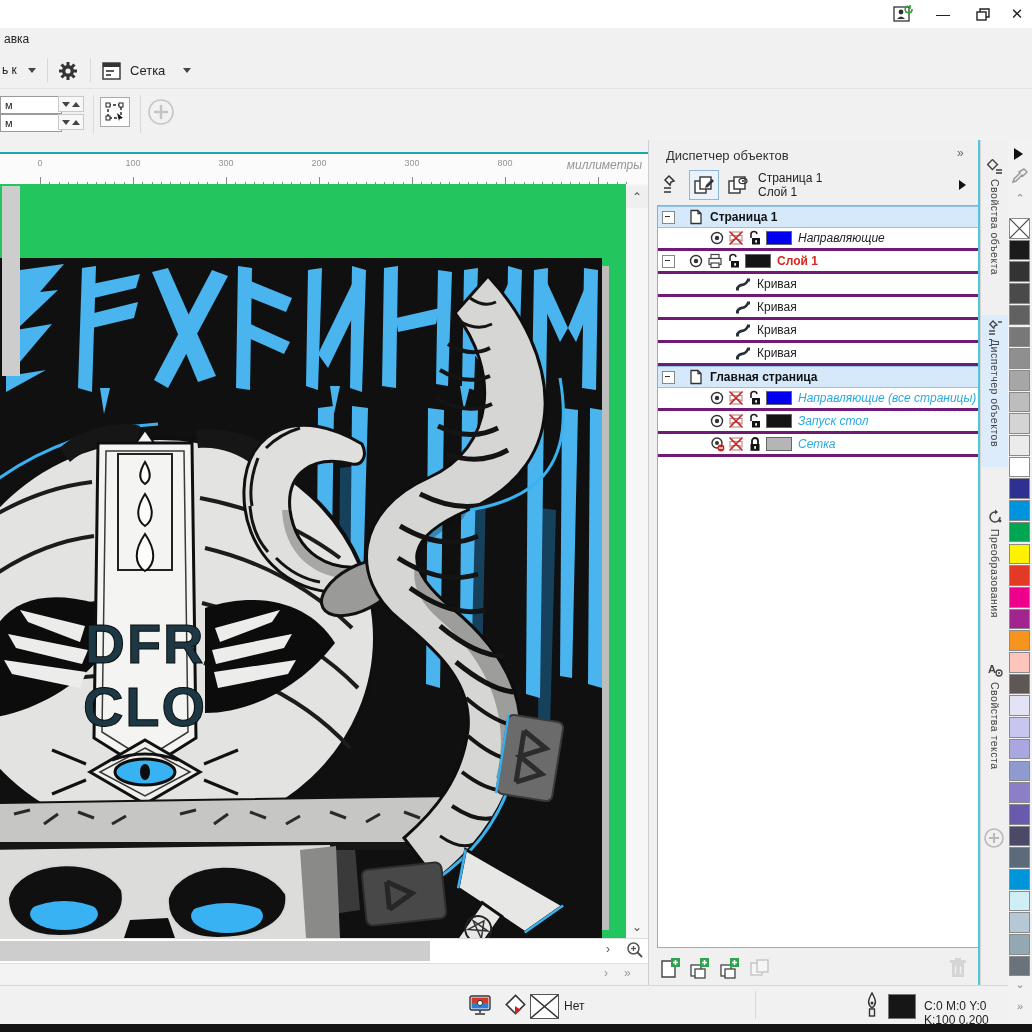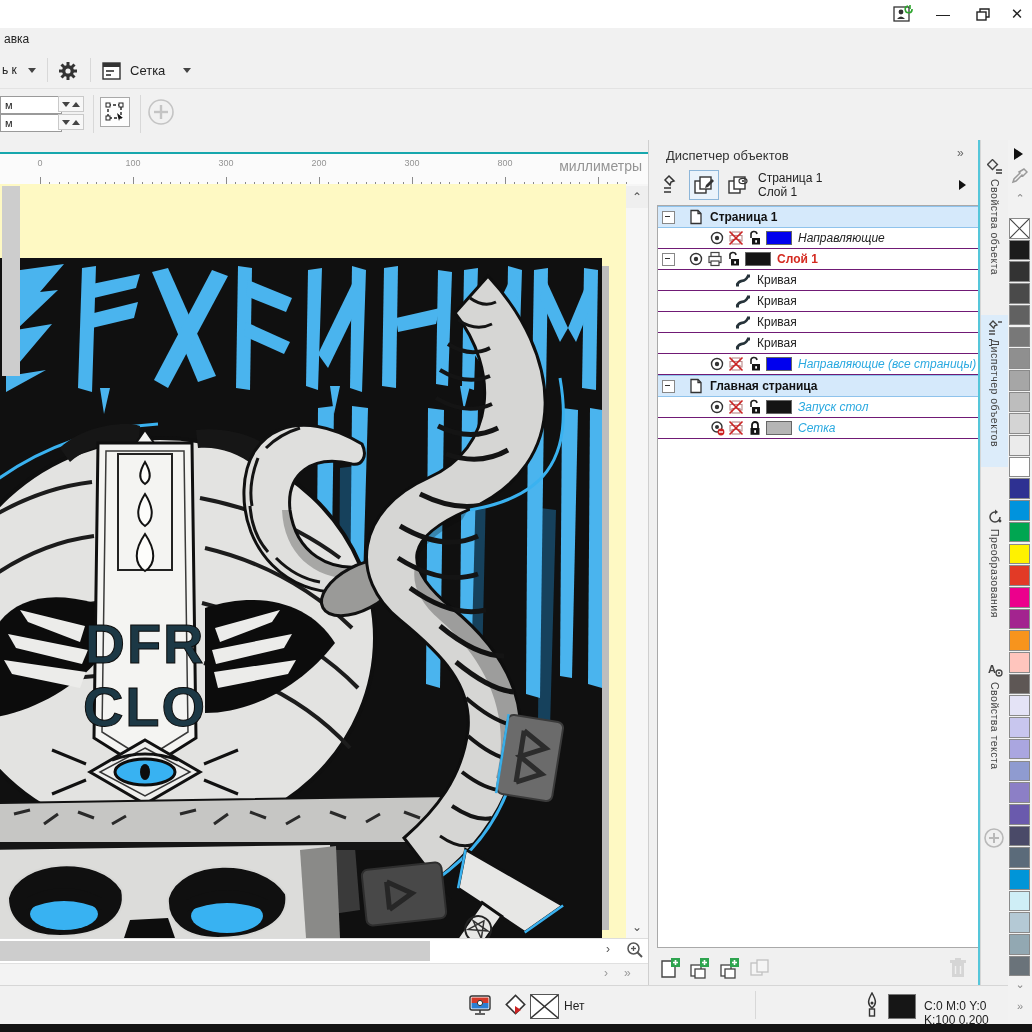--- a/index.html
+++ b/index.html
@@ -23,43 +23,43 @@
   .spin-arrows{position:absolute;left:58px;width:26px;height:16px;display:flex;align-items:center;justify-content:space-between;padding:0 3px;border:1px solid #c9c9c9;background:#f7f7f7;box-sizing:border-box;}
   .tri{width:0;height:0;border-left:4px solid transparent;border-right:4px solid transparent;}
   .tri.down{border-top:5px solid #444;}
   .tri.up{border-bottom:5px solid #444;}
 
   
   #ruler{position:absolute;left:0;top:140px;width:648px;height:44px;background:#f1f1f1;}
   #ruler .face{position:absolute;left:0;top:12px;width:648px;height:32px;background:#fbfbfb;border-top:2px solid #17a7ad;border-bottom:1px solid #cfcfcf;}
   .tick{position:absolute;bottom:0;width:1px;background:#8a8a8a;}
   .tick-label{position:absolute;top:4px;font-size:9px;color:#949494;transform:translateX(-50%);}
-  #ruler-units{position:absolute;top:4px;right:6px;font-size:14px;color:#949494;}
+  #ruler-units{position:absolute;top:4px;right:6px;font-size:12px;color:#949494;font-style:italic;}
 
   
-  #canvas{position:absolute;left:0;top:184px;width:648px;height:754px;background:#fef9c3;border-right:1px solid #cfcfcf;box-sizing:border-box;}
+  #canvas{position:absolute;left:0;top:184px;width:648px;height:754px;background:#22c55e;border-right:1px solid #cfcfcf;box-sizing:border-box;}
   #artwork-shadow{position:absolute;left:602px;top:266px;width:7px;height:672px;background:#bdbdbd;}
   
   #vscroll{position:absolute;left:626px;top:184px;width:22px;height:754px;background:#f6f6f6;}
   .scroll-btn{position:absolute;left:0;width:22px;height:22px;background:#efefef;color:#555;display:flex;align-items:center;justify-content:center;font-size:12px;}
   #vthumb{position:absolute;left:2px;top:186px;width:18px;height:190px;background:#cdcdcd;}
   
   #hscroll{position:absolute;left:0;top:938px;width:648px;height:25px;background:#fff;border-top:1px solid #ddd;box-sizing:border-box;}
   #hthumb{position:absolute;left:0;top:2px;width:430px;height:20px;background:#cdcdcd;}
   #pagenav{position:absolute;left:0;top:963px;width:648px;height:22px;background:#f3f3f3;border-top:1px solid #e0e0e0;box-sizing:border-box;color:#9a9a9a;font-size:12px;}
 
   
   #docker{position:absolute;left:648px;top:140px;width:332px;height:845px;background:#f0f0f0;border-left:1px solid #cfcfcf;box-sizing:border-box;}
   #docker-title{position:absolute;left:17px;top:8px;font-size:13px;color:#333;}
   .dock-hbtn{position:absolute;top:6px;color:#666;font-size:12px;}
   .dock-toolbtn{position:absolute;top:30px;width:30px;height:30px;display:flex;align-items:center;justify-content:center;}
   .dock-toolbtn.pressed{border:1px solid #8db6d9;background:#eaf3fb;box-sizing:border-box;}
   #pl-label{position:absolute;left:109px;top:31px;font-size:12px;line-height:14px;color:#222;}
   #tree{position:absolute;left:8px;top:65px;width:322px;height:743px;background:#fff;border:1px solid #a9a9a9;box-sizing:border-box;overflow:hidden;}
-  .tree-row{position:relative;height:20px;border-bottom:1px solid #701a75;display:flex;align-items:center;font-size:12px;color:#222;white-space:nowrap;}
+  .tree-row{position:relative;height:20px;border-bottom:3px solid #701a75;display:flex;align-items:center;font-size:12px;color:#222;white-space:nowrap;}
   .tree-row.selected{background:#d5e9fb;border-top:1px solid #8fc3ec;border-bottom:1px solid #8fc3ec;}
   .tree-row .lbl{margin-left:6px;}
   .lbl.page{font-weight:bold;color:#111;}
   .lbl.italic{font-style:italic;color:#222;}
   .lbl.layer-red{font-weight:bold;color:#d42a20;}
   .lbl.cyan-italic{font-style:italic;color:#2aa9e0;}
   .expander{width:11px;height:11px;border:1px solid #888;background:#fff;position:relative;flex:none;}
   .expander::after{content:"";position:absolute;left:2px;top:4px;width:5px;height:1px;background:#333;}
   .ticon{flex:none;margin-left:3px;}
   #dock-bottom{position:absolute;left:0;top:812px;width:332px;height:33px;}
@@ -612,20 +612,32 @@
         <span style="display:inline-block;width:74px;flex:none;"></span>
         <span class="ticon">
           <svg width="16" height="16" viewBox="0 0 16 16">
             <path d="M2,13 C5,5 9,13 13,4" fill="none" stroke="#26333a" stroke-width="2.6"></path>
             <rect x="1" y="11.5" width="3" height="3" fill="#26333a"></rect>
             <rect x="12" y="2.5" width="3" height="3" fill="#26333a"></rect>
           </svg>
         </span>
         <span class="lbl plain">Кривая</span>
       </div>
+      <div class="tree-row selected">
+        <span style="display:inline-block;width:4px;flex:none;"></span>
+        <span class="expander"></span>
+        <span style="width:10px;flex:none;"></span>
+        <span class="ticon">
+          <svg width="16" height="16" viewBox="0 0 16 16">
+            <path d="M3,1.5 h7 l3,3 v10 h-10 z" fill="#fff" stroke="#333" stroke-width="1.3"></path>
+            <path d="M10,1.5 v3 h3" fill="none" stroke="#333" stroke-width="1.3"></path>
+          </svg>
+        </span>
+        <span class="lbl page">Главная страница</span>
+      </div>
       <div class="tree-row">
         <span style="display:inline-block;width:48px;flex:none;"></span>
         <span class="ticon">
           <svg width="16" height="16" viewBox="0 0 16 16">
             <circle cx="8" cy="8" r="5.5" fill="none" stroke="#333" stroke-width="1.4"></circle>
             <circle cx="8" cy="8" r="2.2" fill="#333"></circle>
           </svg>
         </span>
         <span class="ticon">
           <svg width="16" height="16" viewBox="0 0 16 16">
@@ -642,32 +654,20 @@
             <rect x="5" y="8" width="8" height="6.5" fill="#141414"></rect>
             <rect x="8.2" y="10.2" width="1.8" height="2.4" fill="#fff"></rect>
           </svg>
         </span>
         <span class="ticon">
           <svg width="26" height="14" viewBox="0 0 26 14">
             <rect x="0.5" y="0.5" width="25" height="13" fill="#0000ee" stroke="#666"></rect>
           </svg>
         </span>
         <span class="lbl cyan-italic">Направляющие (все страницы)</span>
-      </div>
-      <div class="tree-row selected">
-        <span style="display:inline-block;width:4px;flex:none;"></span>
-        <span class="expander"></span>
-        <span style="width:10px;flex:none;"></span>
-        <span class="ticon">
-          <svg width="16" height="16" viewBox="0 0 16 16">
-            <path d="M3,1.5 h7 l3,3 v10 h-10 z" fill="#fff" stroke="#333" stroke-width="1.3"></path>
-            <path d="M10,1.5 v3 h3" fill="none" stroke="#333" stroke-width="1.3"></path>
-          </svg>
-        </span>
-        <span class="lbl page">Главная страница</span>
       </div>
       <div class="tree-row">
         <span style="display:inline-block;width:48px;flex:none;"></span>
         <span class="ticon">
           <svg width="16" height="16" viewBox="0 0 16 16">
             <circle cx="8" cy="8" r="5.5" fill="none" stroke="#333" stroke-width="1.4"></circle>
             <circle cx="8" cy="8" r="2.2" fill="#333"></circle>
           </svg>
         </span>
         <span class="ticon">

